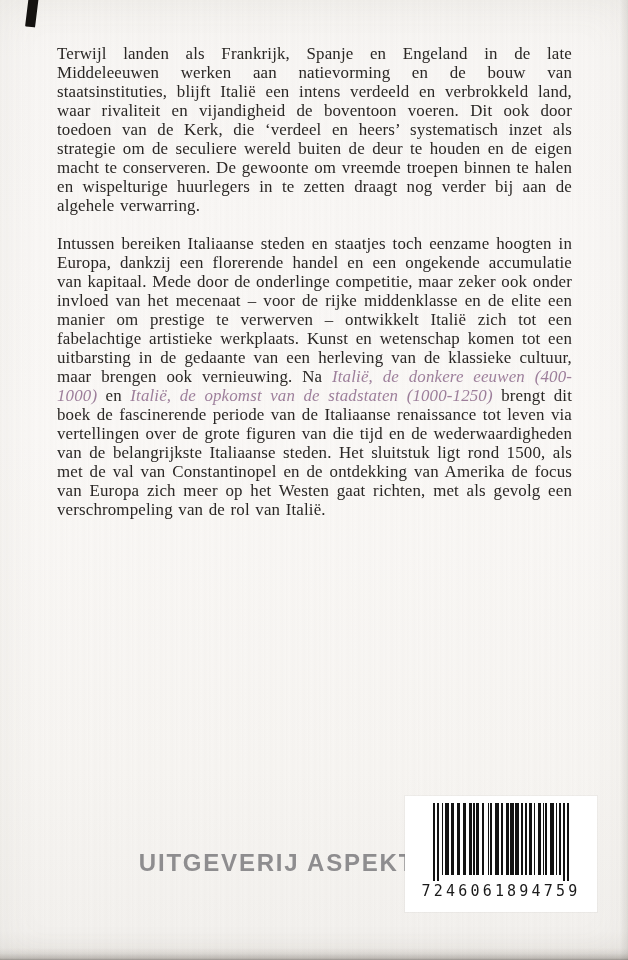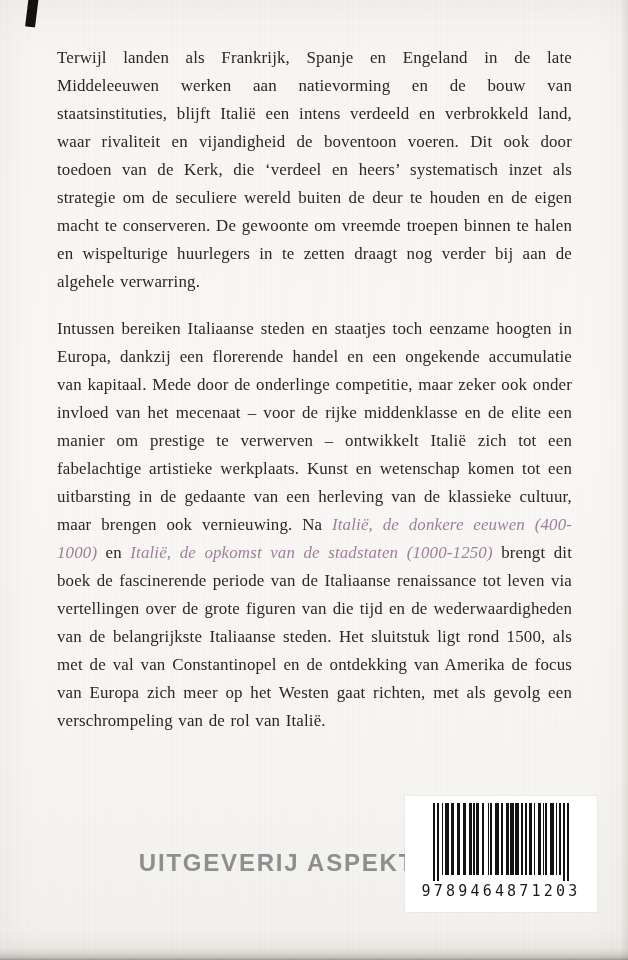--- a/index.html
+++ b/index.html
@@ -43,21 +43,21 @@
     transform: rotate(7deg);
     border-radius: 1px;
   }
   .synopsis {
     position: absolute;
     top: 44px;
     left: 57px;
     right: 56px;
     color: #2a2725;
     font-size: 16.9px;
-    line-height: 28px;
+    line-height: 19px;
     text-align: justify;
     letter-spacing: 0.15px;
     word-spacing: 1.2px;
   }
   .synopsis p {
     margin: 0 0 19px 0;
   }
   .book-title {
     font-style: italic;
     color: #9d7f9b;
@@ -213,19 +213,19 @@
         <div class="bar" style="width: 4px;"></div>
         <div style="width: 1.5px;"></div>
         <div class="bar" style="width: 1.5px;"></div>
         <div style="width: 1.5px;"></div>
         <div class="bar" style="width: 2px;"></div>
         <div style="width: 2.5px;"></div>
         <div class="bar tall" style="width: 2px;"></div>
         <div style="width: 2px;"></div>
         <div class="bar tall" style="width: 2px;"></div>
       </div>
-    <div class="barcode-number">9789464871203</div>
+    <div class="barcode-number">7246061894759</div>
   </div>
 
   <div class="right-edge"></div>
   <div class="bottom-edge"></div>
 
 </div>
 
 </body></html>

